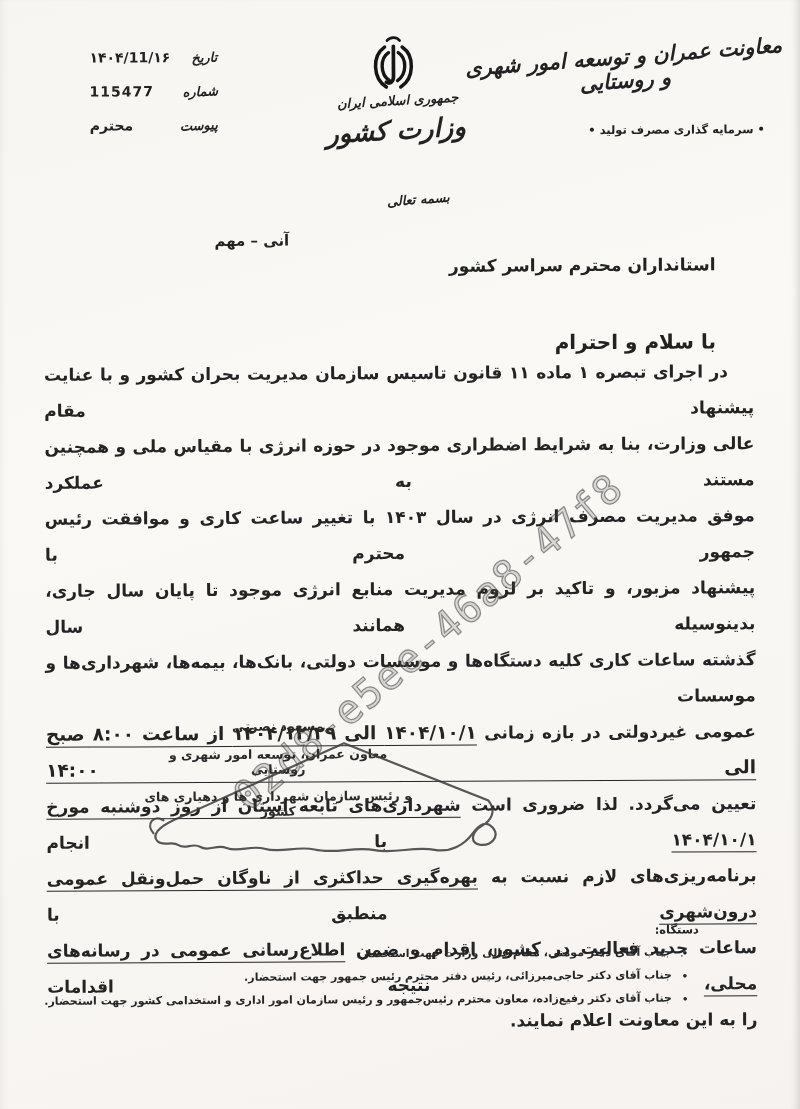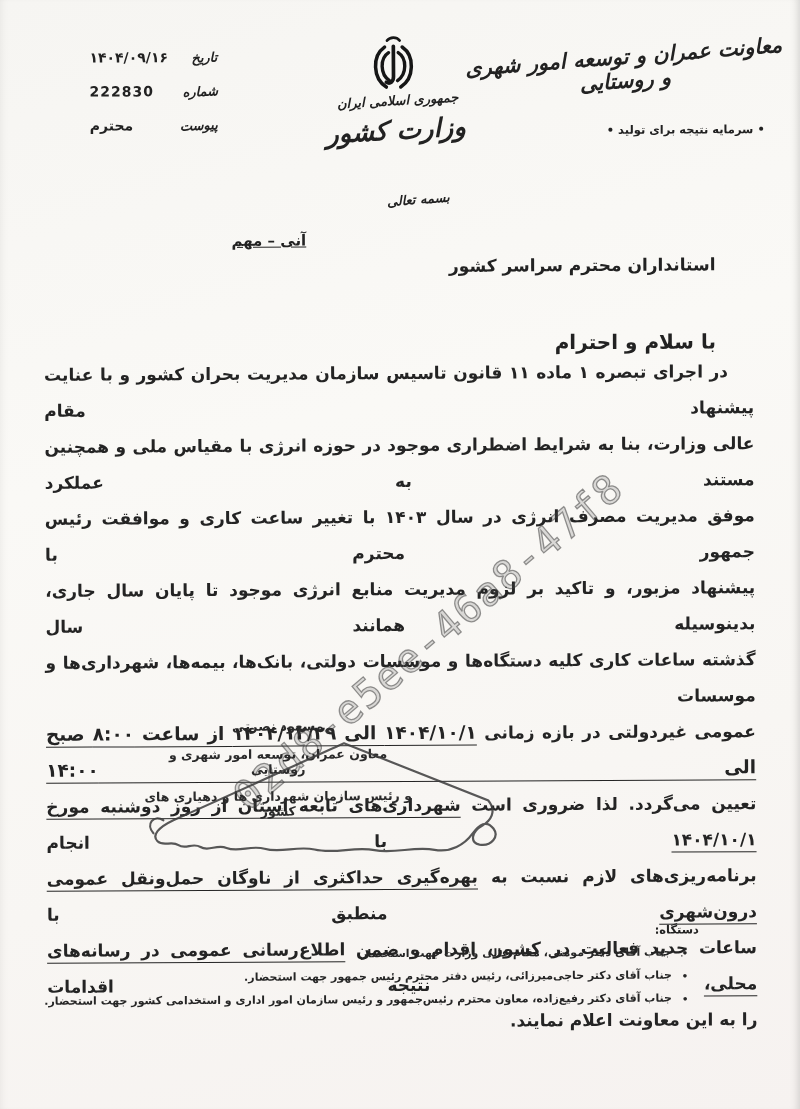--- a/index.html
+++ b/index.html
@@ -18,21 +18,21 @@
   .meta-value{font-size:14px;font-weight:bold;letter-spacing:1px;}
   
   .emblem{position:absolute;left:372px;top:33px;width:48px;height:60px;}
   .republic{position:absolute;left:336px;top:93px;width:128px;text-align:center;font-size:13px;font-weight:bold;font-style:italic;transform:rotate(-3deg);white-space:nowrap;}
   .ministry{position:absolute;left:336px;top:115px;width:132px;text-align:center;font-size:26px;font-weight:bold;font-style:italic;transform:rotate(-3deg);white-space:nowrap;}
   .besmele{position:absolute;left:380px;top:192px;width:80px;text-align:center;font-size:13px;font-weight:bold;font-style:italic;transform:rotate(-4deg);white-space:nowrap;}
   
   .department{position:absolute;right:6px;top:46px;width:334px;text-align:center;font-size:21px;font-weight:bold;font-style:italic;transform:rotate(-4deg);}
   .slogan{position:absolute;right:33px;top:124px;font-size:11.5px;font-weight:bold;letter-spacing:.5px;}
   
-  .priority{position:absolute;left:233px;top:231px;font-size:15px;font-weight:bold;text-decoration:underline;}
+  .priority{position:absolute;left:216px;top:231px;font-size:15px;font-weight:bold;}
   .recipient{position:absolute;right:83px;top:256px;font-size:17px;font-weight:bold;}
   .salutation{position:absolute;right:83px;top:331px;font-size:20px;font-weight:bold;}
   
   .body{position:absolute;left:45px;right:45px;top:355px;font-size:17px;font-weight:bold;line-height:36px;direction:rtl;color:#242424;}
   .bline{text-align:justify;text-align-last:justify;}
   .bline.first{text-indent:26px;}
   .bline.last{text-align-last:right;}
   .u{text-decoration:underline;text-underline-offset:6px;text-decoration-thickness:1.3px;}
   .b{font-size:18.5px;}
   
@@ -54,25 +54,25 @@
 </style>
 </head>
 <body>
 
 <div class="sheet">
   <div class="tilt">
 
     <div class="meta">
         <div class="meta-row">
           <span class="meta-label">تاریخ</span>
-          <span class="meta-value">۱۴۰۴/۰۹/۱۶</span>
+          <span class="meta-value">۱۴۰۴/11/۱۶</span>
         </div>
         <div class="meta-row">
           <span class="meta-label">شماره</span>
-          <span class="meta-value">222830</span>
+          <span class="meta-value">115477</span>
         </div>
         <div class="meta-row">
           <span class="meta-label">پیوست</span>
           <span class="meta-value">محترم</span>
         </div>
       </div>
 
     <div class="emblem">
       <svg viewBox="0 0 60 70" width="48" height="60" fill="none" stroke="#161616" stroke-linecap="round">
         <path d="M22,7 C26,2 34,2 38,7" stroke-width="3.2"></path>
@@ -81,21 +81,21 @@
         <path d="M36,22 C47,29 47,49 35,57" stroke-width="4.2"></path>
         <path d="M19,15 C3,26 4,54 21,65" stroke-width="4.4"></path>
         <path d="M41,15 C57,26 56,54 39,65" stroke-width="4.4"></path>
       </svg>
     </div>
     <div class="republic">جمهوری اسلامی ایران</div>
     <div class="ministry">وزارت کشور</div>
     <div class="besmele">بسمه تعالی</div>
 
     <div class="department">معاونت عمران و توسعه امور شهری و روستایی</div>
-    <div class="slogan">• سرمایه نتیجه برای تولید •</div>
+    <div class="slogan">• سرمایه گذاری مصرف تولید •</div>
 
     <div class="priority">آنی – مهم</div>
     <div class="recipient">استانداران محترم سراسر کشور</div>
     <div class="salutation">با سلام و احترام</div>
 
     <div class="body">
         <div class="bline first"><span>در اجرای تبصره ۱ ماده ۱۱ قانون تاسیس سازمان مدیریت بحران کشور و با عنایت پیشنهاد مقام</span></div>
         <div class="bline"><span>عالی وزارت، بنا به شرایط اضطراری موجود در حوزه انرژی با مقیاس ملی و همچنین مستند به عملکرد</span></div>
         <div class="bline"><span>موفق مدیریت مصرف انرژی در سال ۱۴۰۳ با تغییر ساعت کاری و موافقت رئیس جمهور محترم با</span></div>
         <div class="bline"><span>پیشنهاد مزبور، و تاکید بر لزوم مدیریت منابع انرژی موجود تا پایان سال جاری، بدینوسیله همانند سال</span></div>

